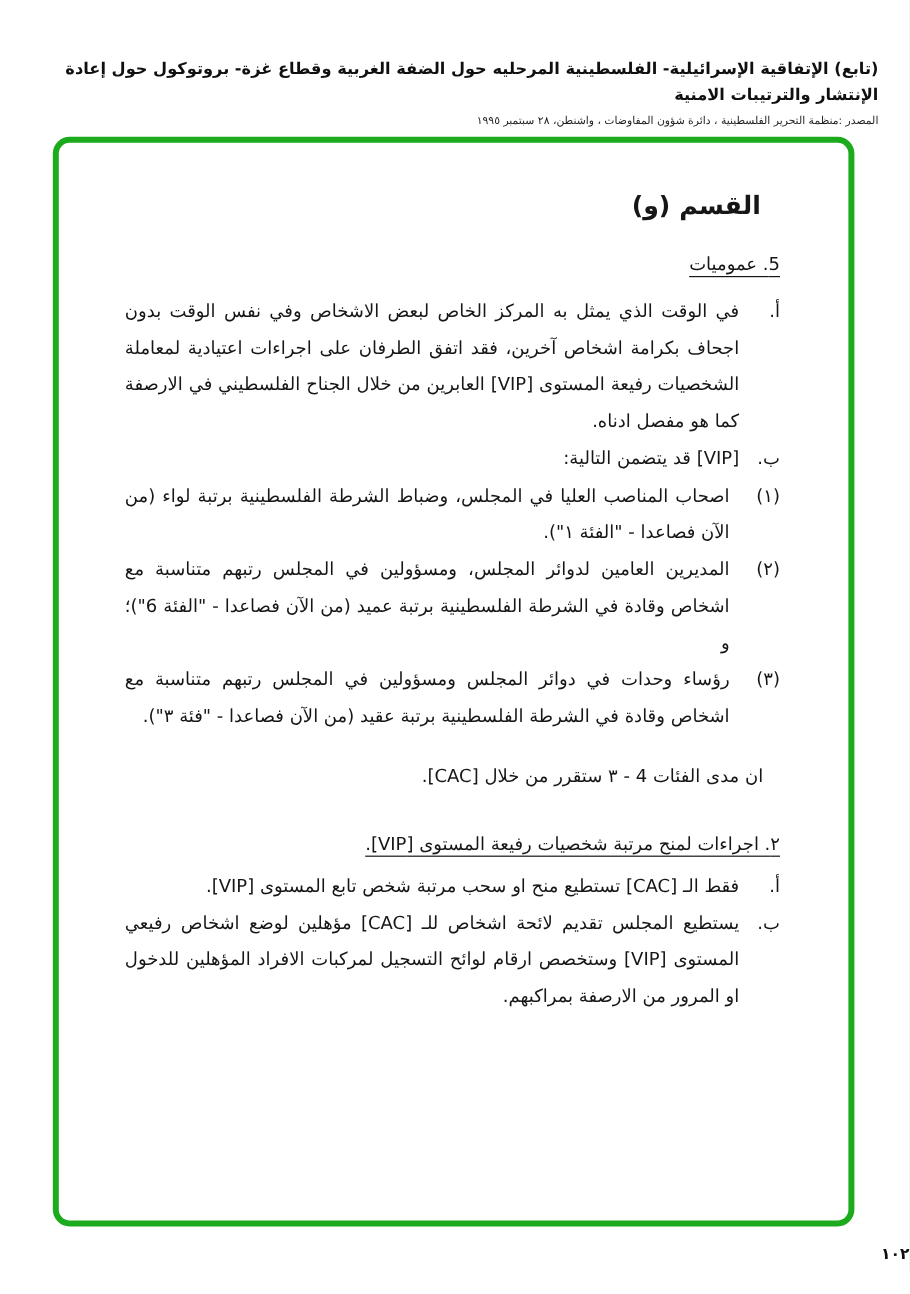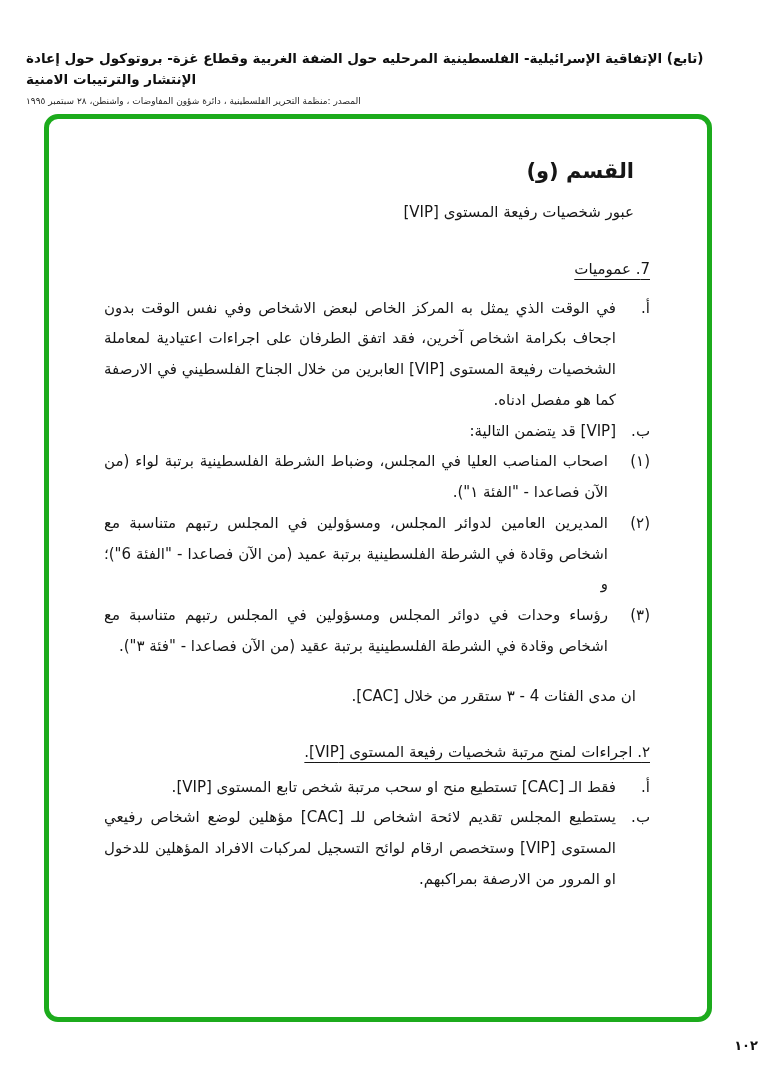--- a/index.html
+++ b/index.html
@@ -9,23 +9,23 @@
   .page {
     position: relative;
     width: 758px; height: 1078px;
     margin: 0 auto;
     background: #ffffff;
     overflow: hidden;
     color: var(--ink);
   }
   .doc-header {
     position: absolute;
-    top: 48px; left: 26px; right: 26px;
+    top: 48px; left: 38px; right: 26px;
     direction: rtl;
-    text-align: left;
+    text-align: right;
   }
   .doc-header .title {
     font-size: 13.5px;
     font-weight: bold;
     line-height: 1.55;
     color: #101010;
   }
   .doc-header .source {
     font-size: 9px;
     font-weight: normal;
@@ -98,23 +98,22 @@
   <div class="doc-header">
     <div class="title">(تابع) الإتفاقية الإسرائيلية- الفلسطينية المرحليه حول الضفة الغربية وقطاع غزة- بروتوكول حول إعادة الإنتشار والترتيبات الامنية</div>
     <div class="source">المصدر :منظمة التحرير الفلسطينية ، دائرة شؤون المفاوضات ، واشنطن، ٢٨ سبتمبر ١٩٩٥</div>
   </div>
 
   <div class="frame"></div>
 
   <div class="content">
 
     <div class="section-title">القسم (و)</div>
-    <div class="section-subtitle">عبور شخصيات رفيعة المستوى [VIP]</div>
 
-    <div class="h-underline h1">7. عموميات</div>
+    <div class="h-underline h1">5. عموميات</div>
 
     <div class="li para">
       <span class="li-label">أ.</span>
       <div class="li-text just">في الوقت الذي يمثل به المركز الخاص لبعض الاشخاص وفي نفس الوقت بدون اجحاف بكرامة اشخاص آخرين، فقد اتفق الطرفان على اجراءات اعتيادية لمعاملة الشخصيات رفيعة المستوى [VIP] العابرين من خلال الجناح الفلسطيني في الارصفة كما هو مفصل ادناه.</div>
     </div>
 
     <div class="li para">
       <span class="li-label">ب.</span>
       <div class="li-text">[VIP] قد يتضمن التالية:</div>
     </div>

